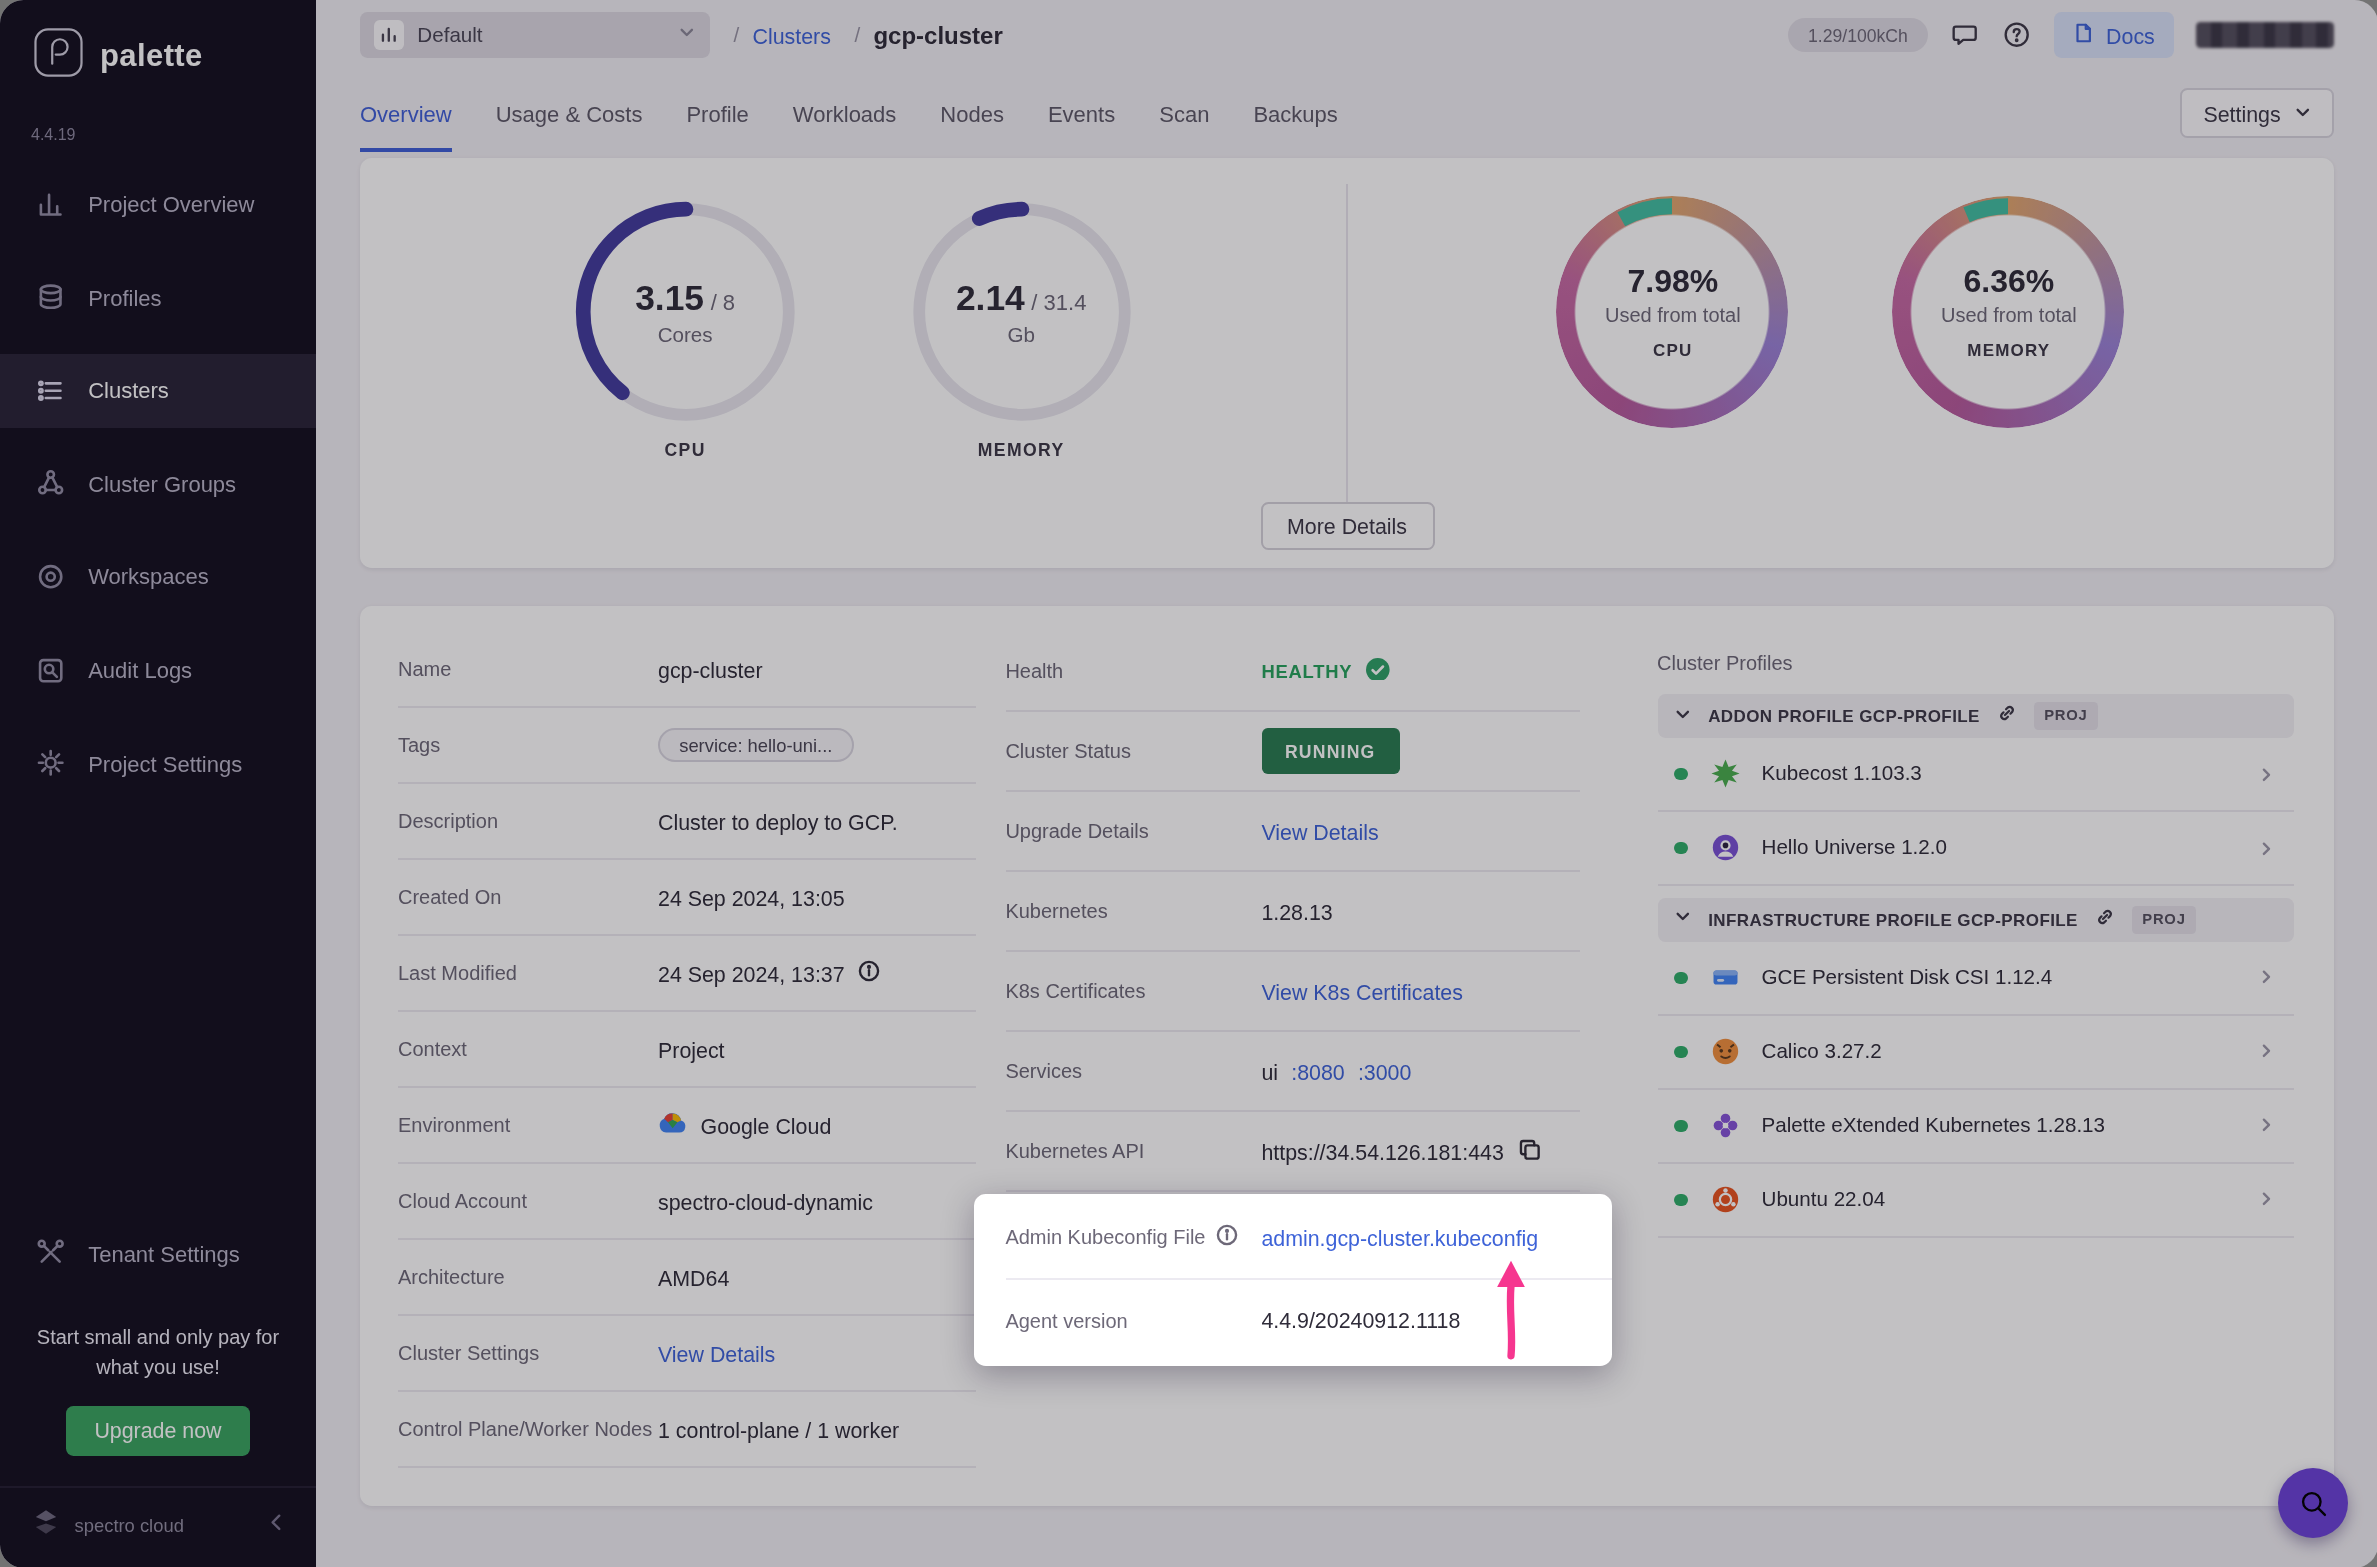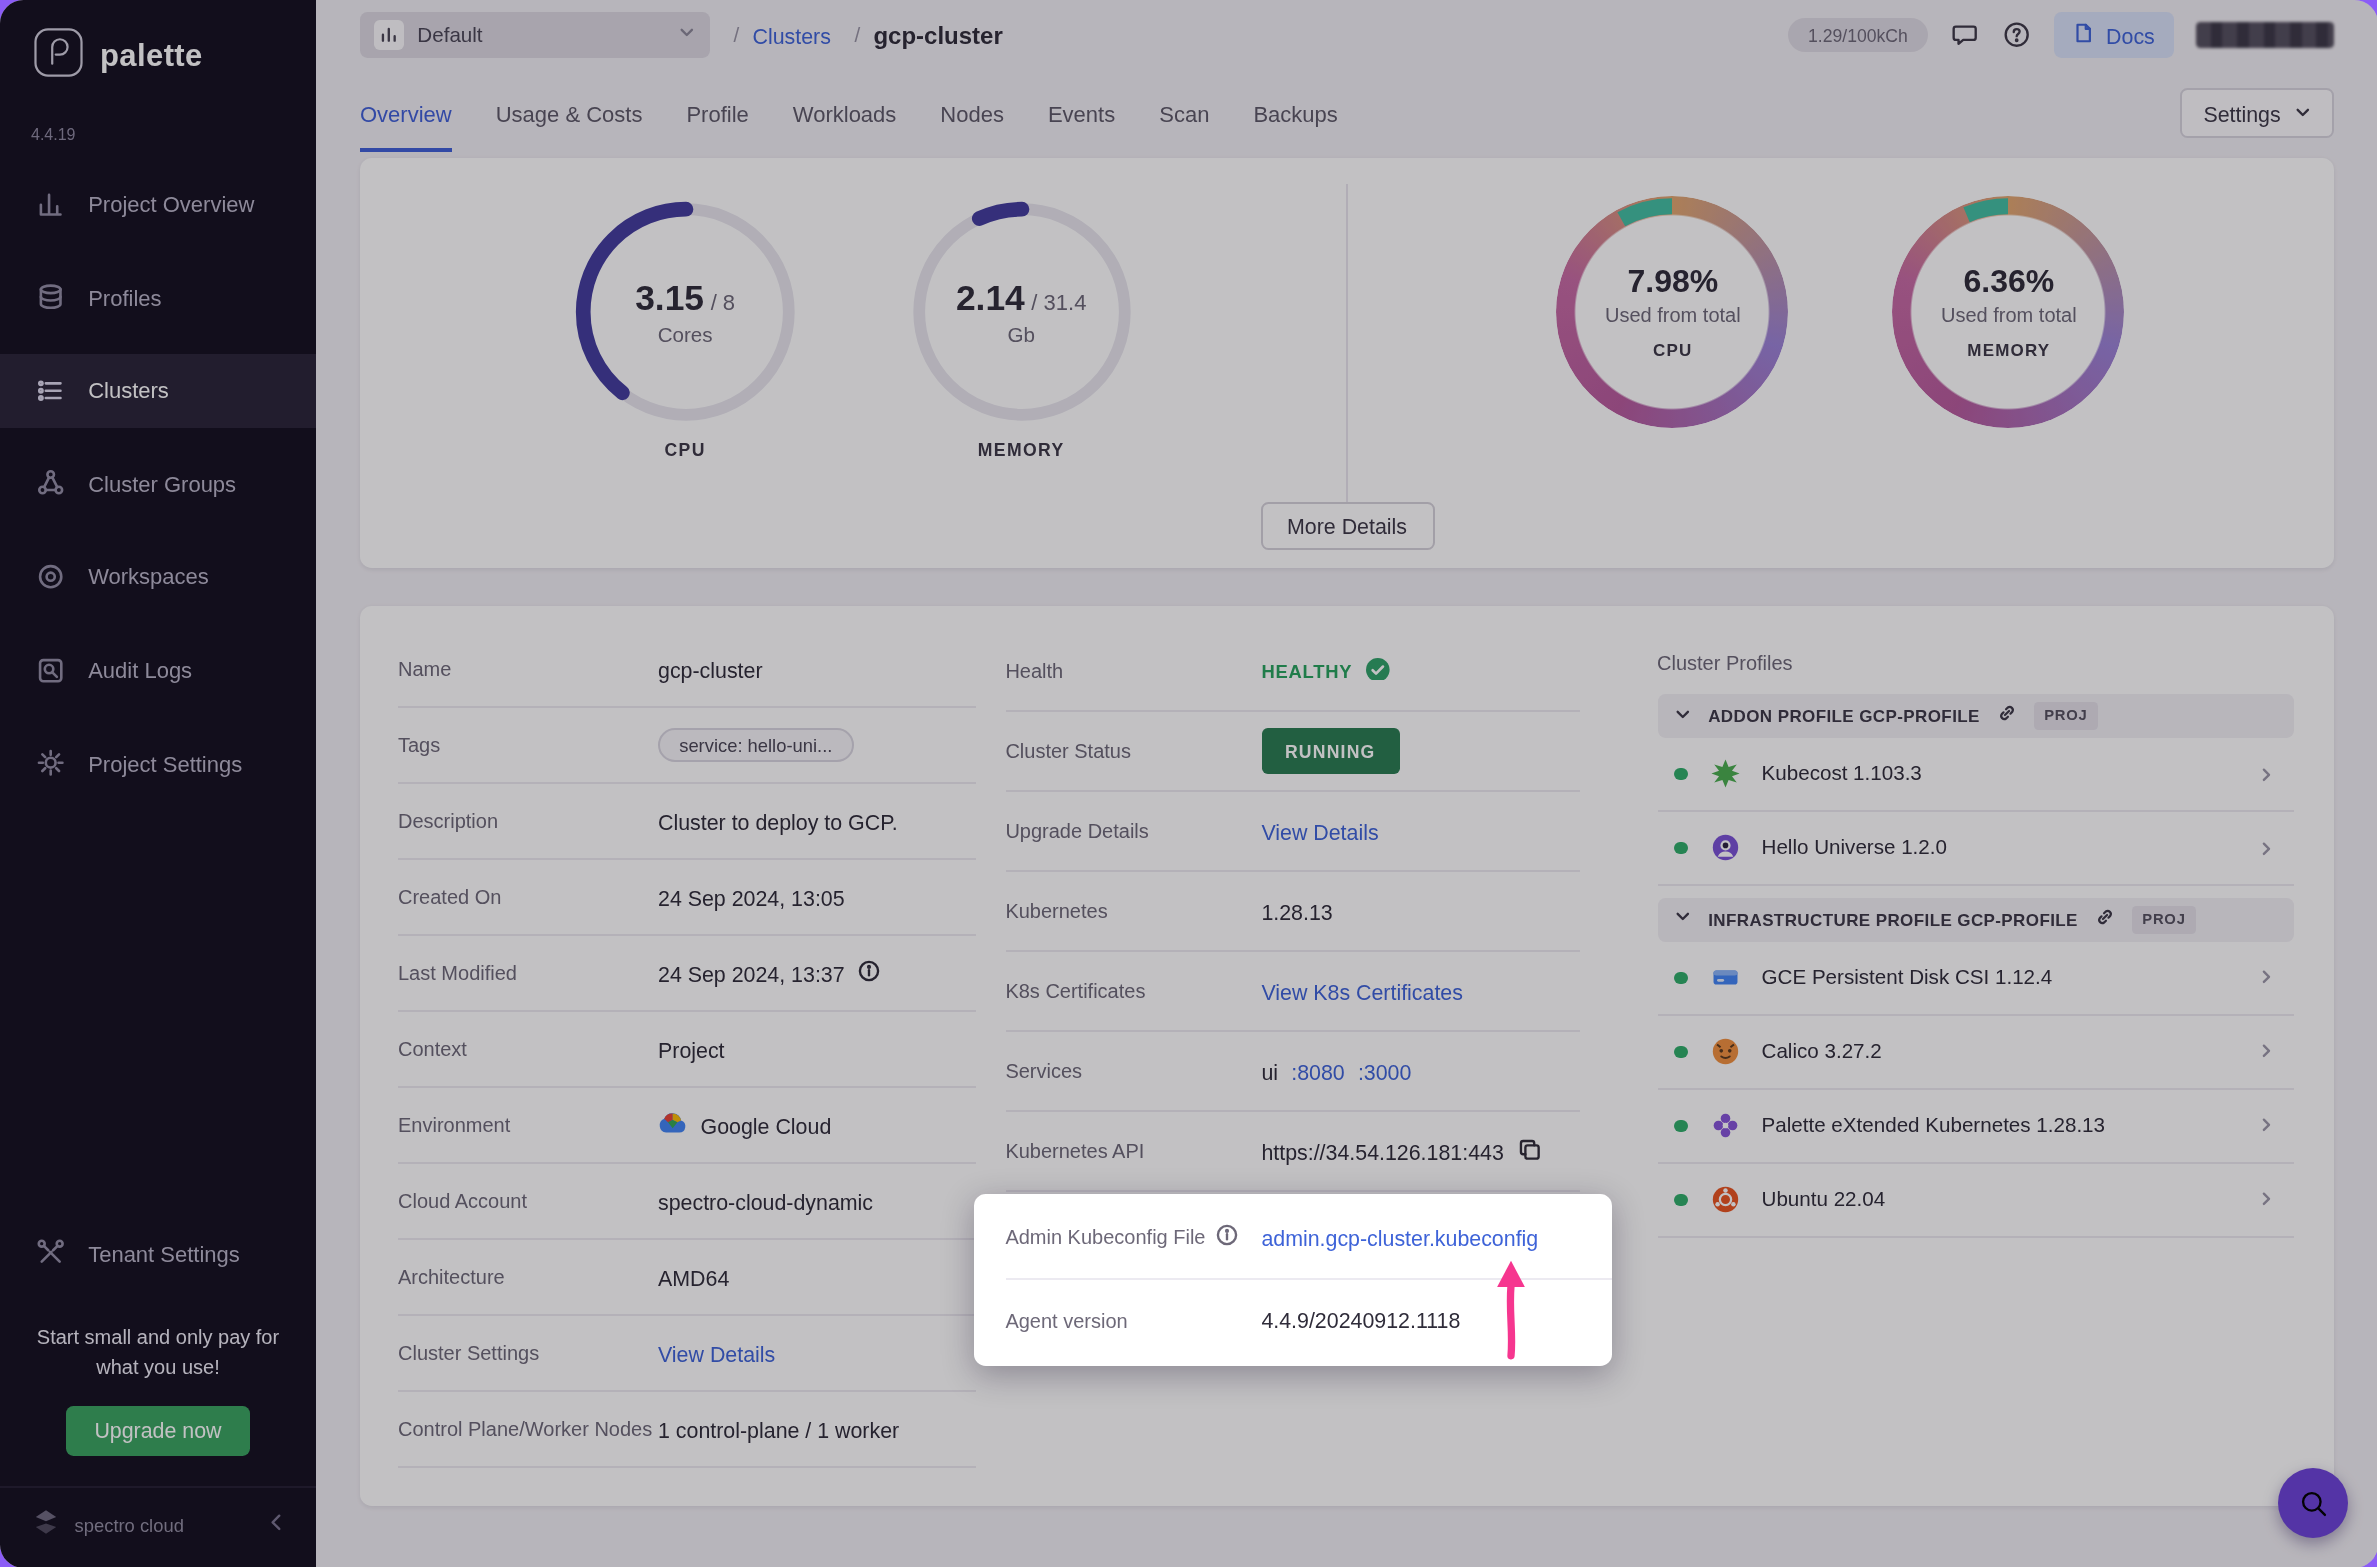--- a/index.html
+++ b/index.html
@@ -1,18 +1,18 @@
 <!DOCTYPE html>
 <html style="font-size:11.8px"><head>
 <meta charset="utf-8">
 <style>
   * { box-sizing: border-box; margin: 0; padding: 0; }
   html,body { background:#000; width:2377px; height:1568px; overflow:hidden;
               font-family:"Liberation Sans", sans-serif; }
-  .stage { position:relative; width:2377px; height:1568px; background:#8b5cf6; }
+  .stage { position:relative; width:2377px; height:1568px; background:#737373; }
   .viewport { width:1189px; height:784px; transform:scale(2); transform-origin:0 0; }
   .app { position:relative; width:1189px; height:784px; background:#f1eff4;
          border-radius:11.8px; overflow:hidden; display:flex; }
 
   
   .sidebar { flex:0 0 158px; background:#141020; color:#cfccdb; display:flex;
              flex-direction:column; padding:13.2px 0 7.4px; }
   .brand-row { display:flex; align-items:center; gap:8px; padding:0 15.5px; }
   .brand-name { color:#fff; font-size:15.5px; font-weight:bold; letter-spacing:0.2px; }
   .version { padding:20px 15.5px 11.8px; font-size:8px; color:#8e89a0; }

